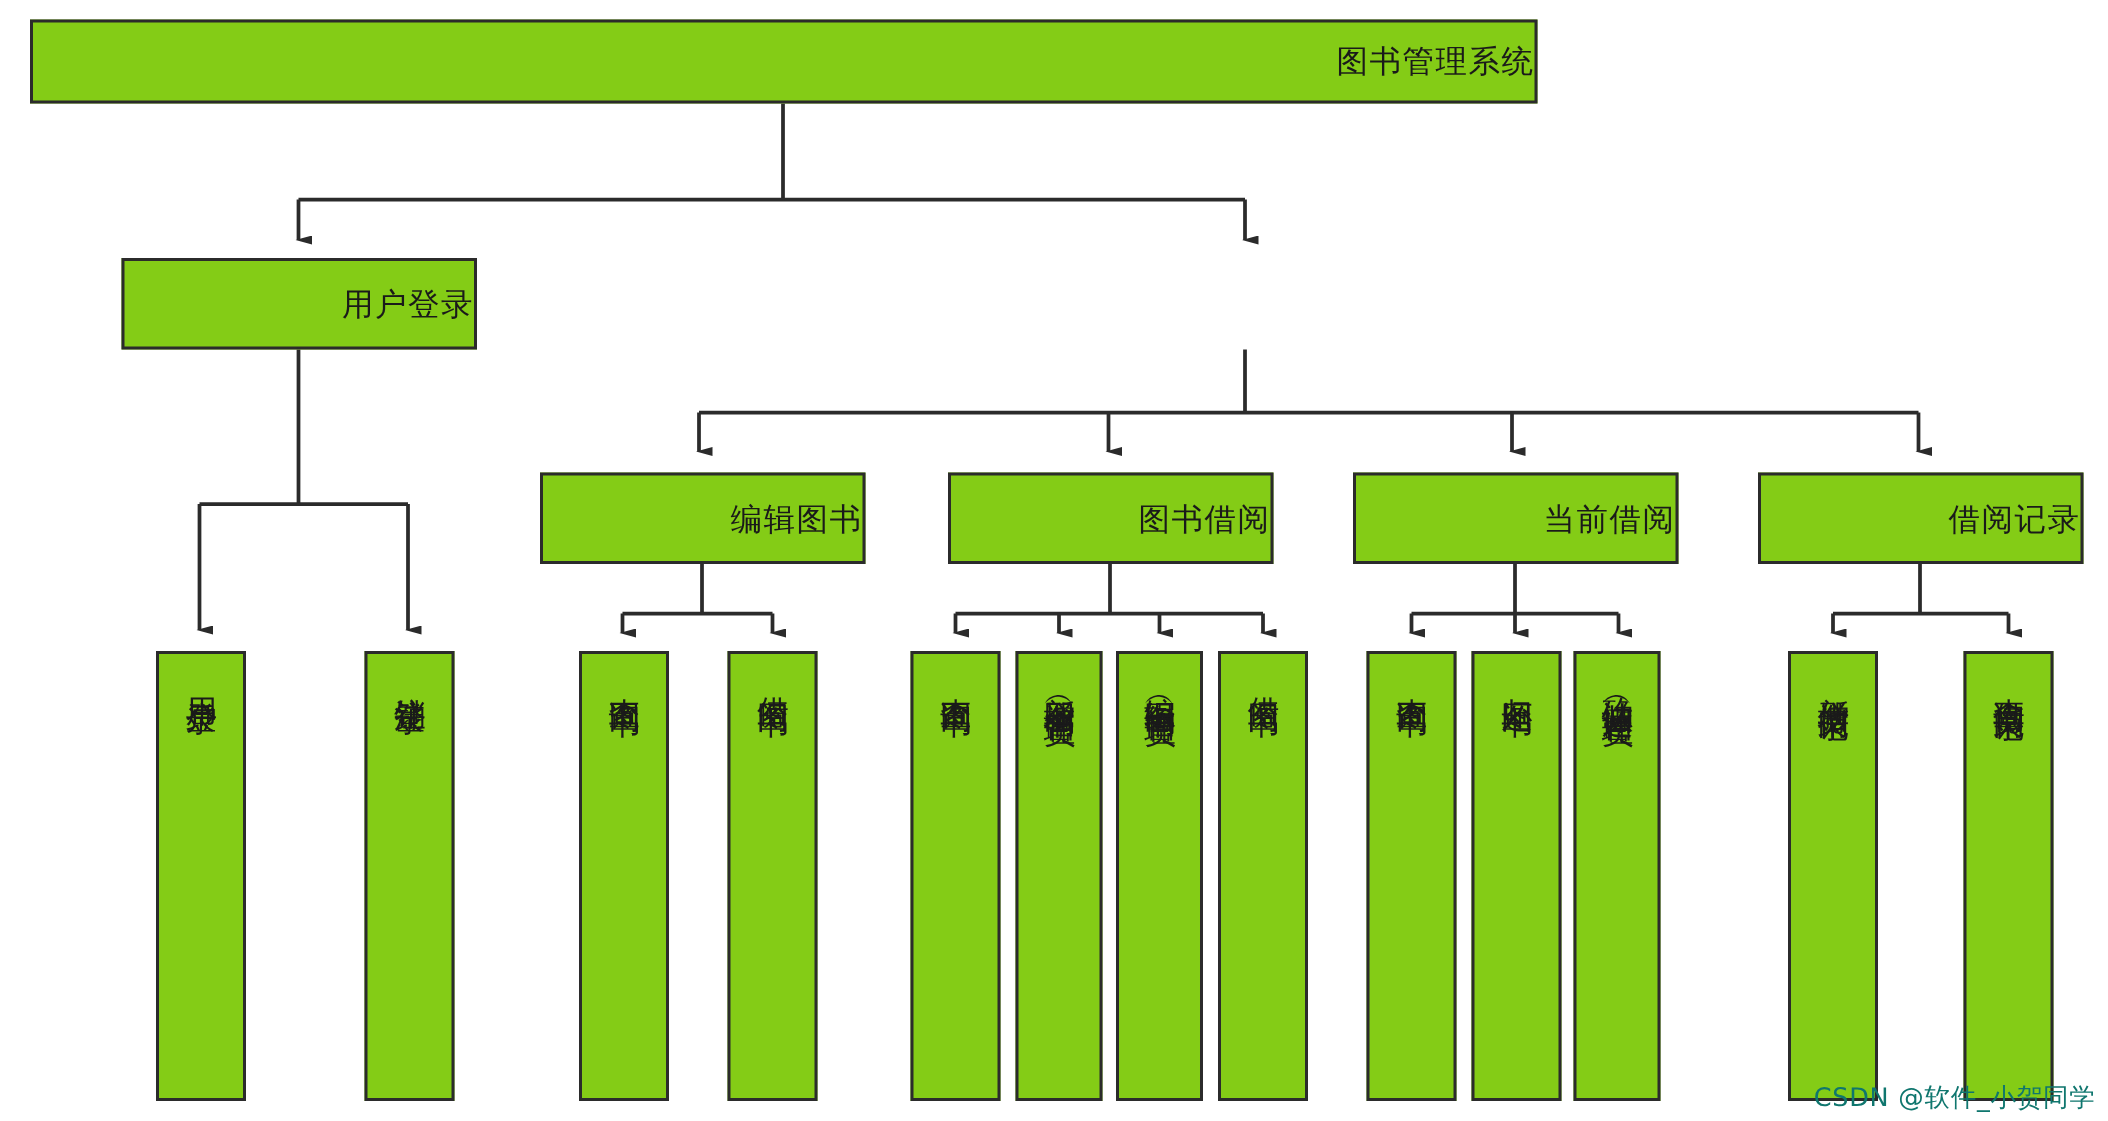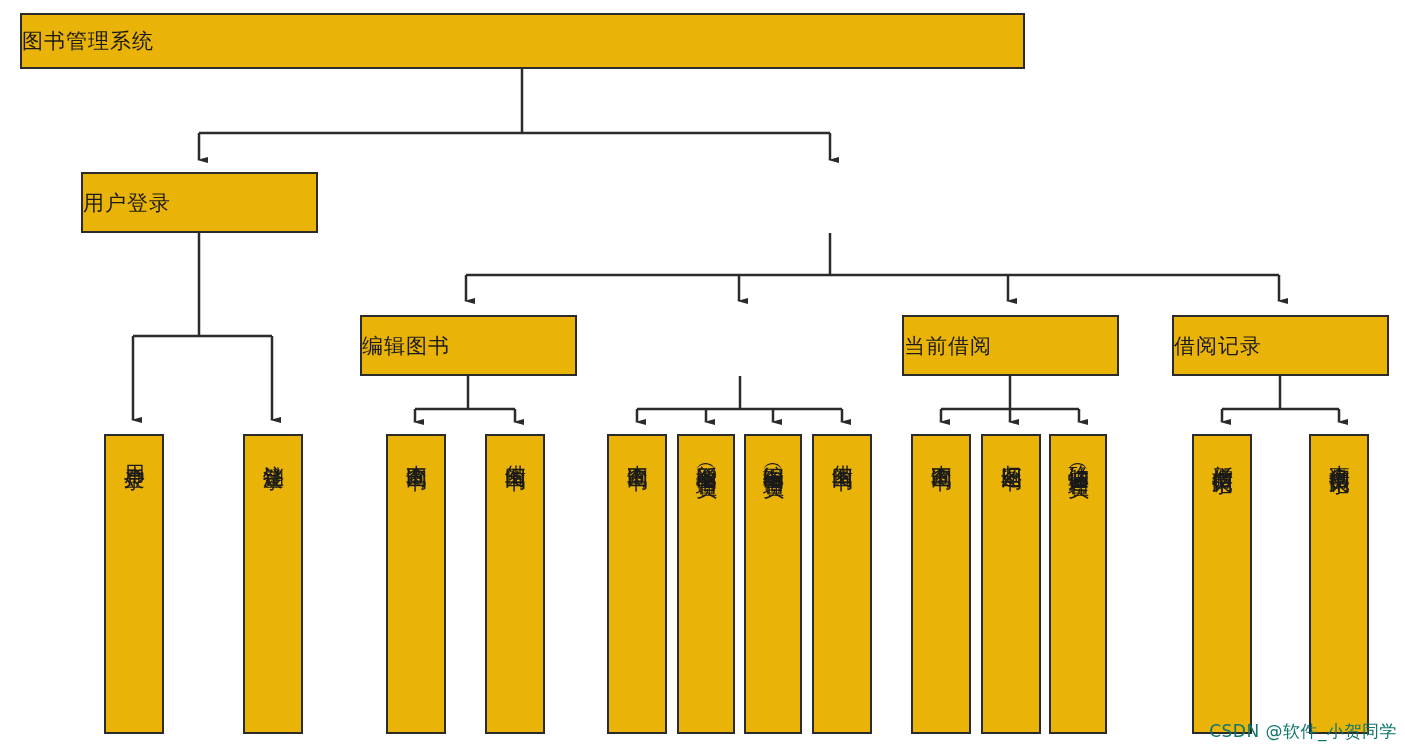--- a/index.html
+++ b/index.html
@@ -22,25 +22,25 @@
     position: absolute;
     left: 0;
     top: 0;
     width: 1405px;
     height: 747px;
     pointer-events: none;
   }
   .node {
     position: absolute;
     box-sizing: border-box;
-    background: #eab308;
+    background: #84cc16;
     border: 2px solid #2b2b2b;
     display: flex;
     align-items: center;
-    justify-content: flex-start;
+    justify-content: flex-end;
     color: #1a1a1a;
   }
   .node.horiz {
     font-size: 21px;
     letter-spacing: 1px;
   }
   .node.vert {
     padding: 12px 0 12px 0;
     align-items: flex-start;
   }
@@ -124,20 +124,23 @@
     <span>图书管理系统</span>
   </div>
 
   <div class="node horiz" style="left:81px; top:172px; width:237px; height:61px;">
     <span>用户登录</span>
   </div>
 
   <div class="node horiz" style="left:360px; top:315px; width:217px; height:61px;">
     <span>编辑图书</span>
   </div>
+  <div class="node horiz" style="left:632px; top:315px; width:217px; height:61px;">
+    <span>图书借阅</span>
+  </div>
   <div class="node horiz" style="left:1172px; top:315px; width:217px; height:61px;">
     <span>借阅记录</span>
   </div>
   <div class="node horiz" style="left:902px; top:315px; width:217px; height:61px;">
     <span>当前借阅</span>
   </div>
 
   <div class="node vert" style="left:104px; top:434px; width:60px; height:300px;">
     <span class="vtext">用户登录</span>
   </div>

